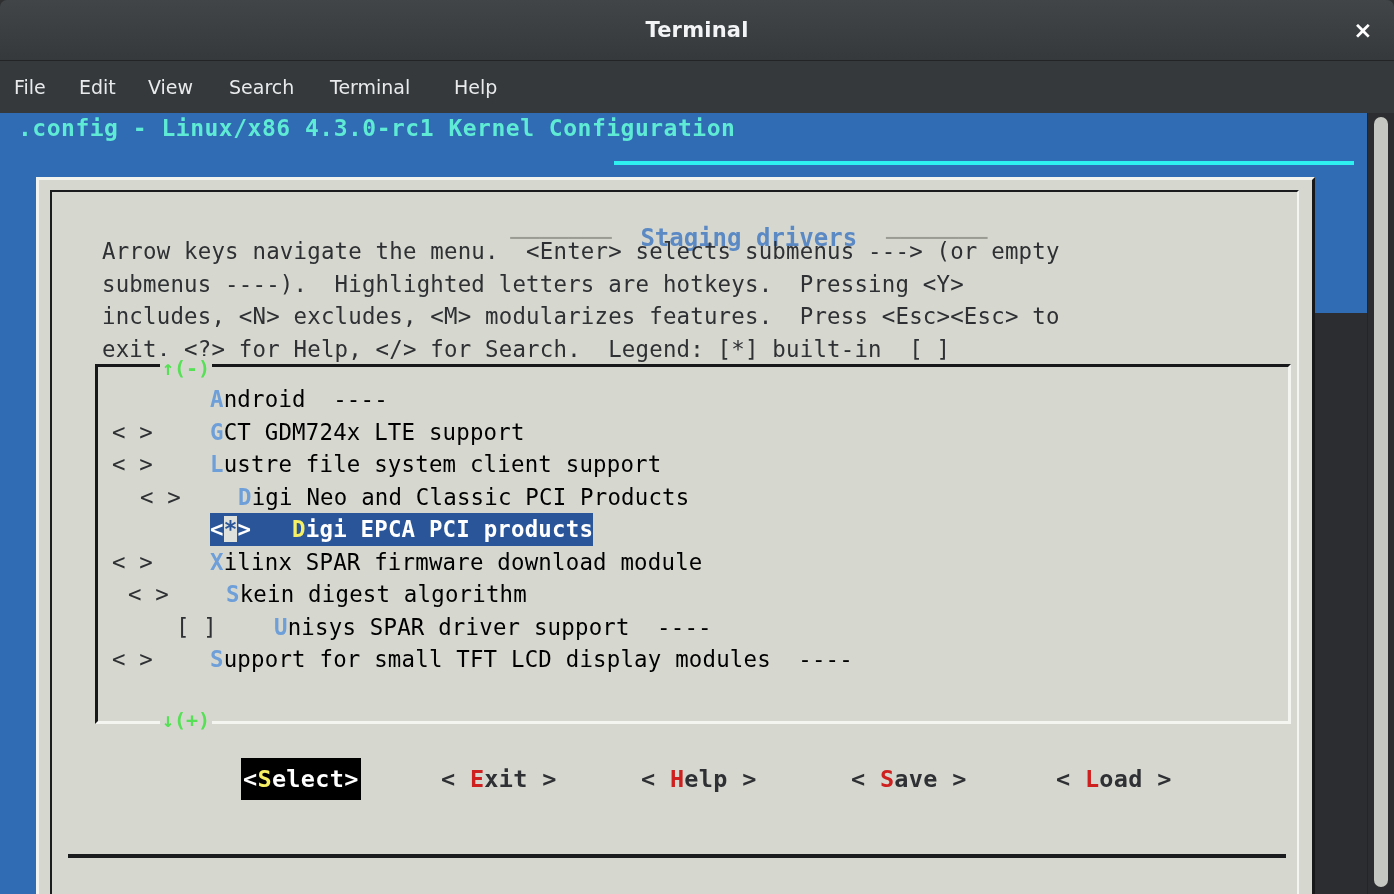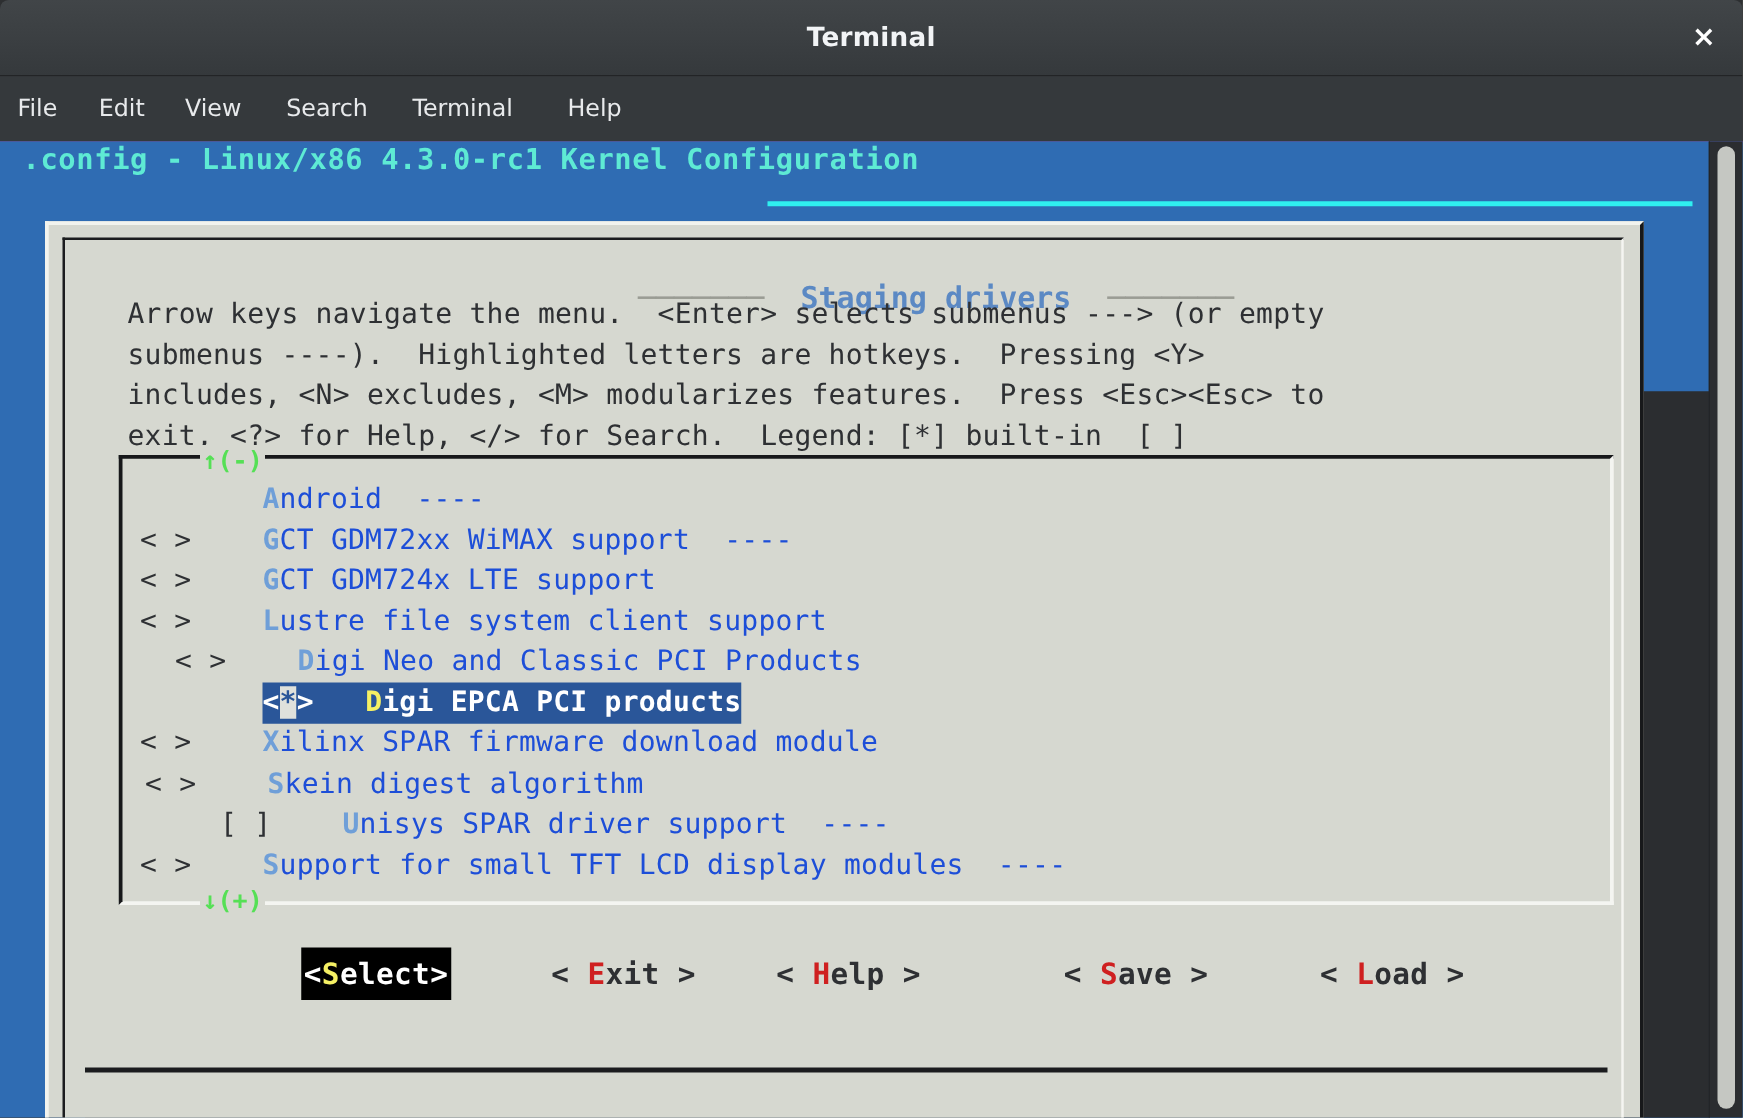--- a/index.html
+++ b/index.html
@@ -208,21 +208,21 @@
   .row .rowinner {
     display: inline-block;
     padding-left: 112px;
   }
   .row .mark {
     display: inline-block;
     width: 98px;
     color: #2e3033;
   }
   .row .hk { color: #6f9fd8; font-weight: bold; }
-  .row .label { color: #1d4ed8; }
+  .row .label { color: #000000; }
 
   .row.selected .rowinner {
     padding-left: 0;
     margin-left: 112px;
   }
   .row.selected .sel-span {
     background: #2a5699;
     color: #ffffff;
     font-weight: bold;
     padding: 3px 0 4px 0;
@@ -318,38 +318,37 @@
         </div>
 
         <div id="helptext">Arrow keys navigate the menu.  &lt;Enter&gt; selects submenus ---&gt; (or empty
 submenus ----).  Highlighted letters are hotkeys.  Pressing &lt;Y&gt;
 includes, &lt;N&gt; excludes, &lt;M&gt; modularizes features.  Press &lt;Esc&gt;&lt;Esc&gt; to
 exit, &lt;?&gt; for Help, &lt;/&gt; for Search.  Legend: [*] built-in  [ ]</div>
 
         <div id="listframe">
           <div id="listrows">
               <div class="row"><span class="rowinner" style="padding-left: 0px;"><span class="mark" style="padding-left: 14px;"></span><span class="hk">A</span><span class="label">ndroid  ----</span></span></div>
-              <div class="row"><span class="rowinner" style="padding-left: 0px;"><span class="mark" style="padding-left: 14px;">&lt; &gt;</span><span class="hk">G</span><span class="label">CT GDM72xx WiMAX support  ----</span></span></div>
               <div class="row"><span class="rowinner" style="padding-left: 0px;"><span class="mark" style="padding-left: 14px;">&lt; &gt;</span><span class="hk">G</span><span class="label">CT GDM724x LTE support</span></span></div>
               <div class="row"><span class="rowinner" style="padding-left: 0px;"><span class="mark" style="padding-left: 14px;">&lt; &gt;</span><span class="hk">L</span><span class="label">ustre file system client support</span></span></div>
               <div class="row"><span class="rowinner" style="padding-left: 0px; margin-left: 28px;"><span class="mark" style="padding-left: 14px;">&lt; &gt;</span><span class="hk">D</span><span class="label">igi Neo and Classic PCI Products</span></span></div>
               <div class="row selected"><span class="rowinner"><span class="sel-span"><span>&lt;</span><span class="cursor">*</span><span>&gt;   </span></span><span class="sel-span"><span class="hk">D</span><span>igi EPCA PCI products</span></span></span></div>
               <div class="row"><span class="rowinner" style="padding-left: 0px;"><span class="mark" style="padding-left: 14px;">&lt; &gt;</span><span class="hk">X</span><span class="label">ilinx SPAR firmware download module</span></span></div>
-              <div class="row"><span class="rowinner" style="padding-left: 4px;"><span class="mark" style="padding-left: 14px;">&lt; &gt;</span><span class="hk">S</span><span class="label">kein digest algorithm</span></span></div>
+              <div class="row"><span class="rowinner" style="padding-left: 16px;"><span class="mark" style="padding-left: 14px;">&lt; &gt;</span><span class="hk">S</span><span class="label">kein digest algorithm</span></span></div>
               <div class="row"><span class="rowinner" style="padding-left: 16px; margin-left: 48px;"><span class="mark" style="padding-left: 14px;">[ ]</span><span class="hk">U</span><span class="label">nisys SPAR driver support  ----</span></span></div>
               <div class="row"><span class="rowinner" style="padding-left: 0px;"><span class="mark" style="padding-left: 14px;">&lt; &gt;</span><span class="hk">S</span><span class="label">upport for small TFT LCD display modules  ----</span></span></div>
             </div>
         </div>
         <div class="scroll-marker" id="scroll-up">↑(-)</div>
         <div class="scroll-marker" id="scroll-down">↓(+)</div>
 
         <div id="btnbar">
             <div class="btn active" style="left: 178px;"><span>&lt;</span><span class="hk">S</span><span>elect&gt;</span></div>
             <div class="btn" style="left: 378px;"><span>&lt; </span><span class="hk">E</span><span>xit &gt;</span></div>
-            <div class="btn" style="left: 558px;"><span>&lt; </span><span class="hk">H</span><span>elp &gt;</span></div>
+            <div class="btn" style="left: 578px;"><span>&lt; </span><span class="hk">H</span><span>elp &gt;</span></div>
             <div class="btn" style="left: 788px;"><span>&lt; </span><span class="hk">S</span><span>ave &gt;</span></div>
             <div class="btn" style="left: 993px;"><span>&lt; </span><span class="hk">L</span><span>oad &gt;</span></div>
           </div>
         <div id="btn-rule"></div>
 
       </div>
     </div>
 
     <div id="scrollbar-track">
       <div id="scrollbar-thumb"></div>

